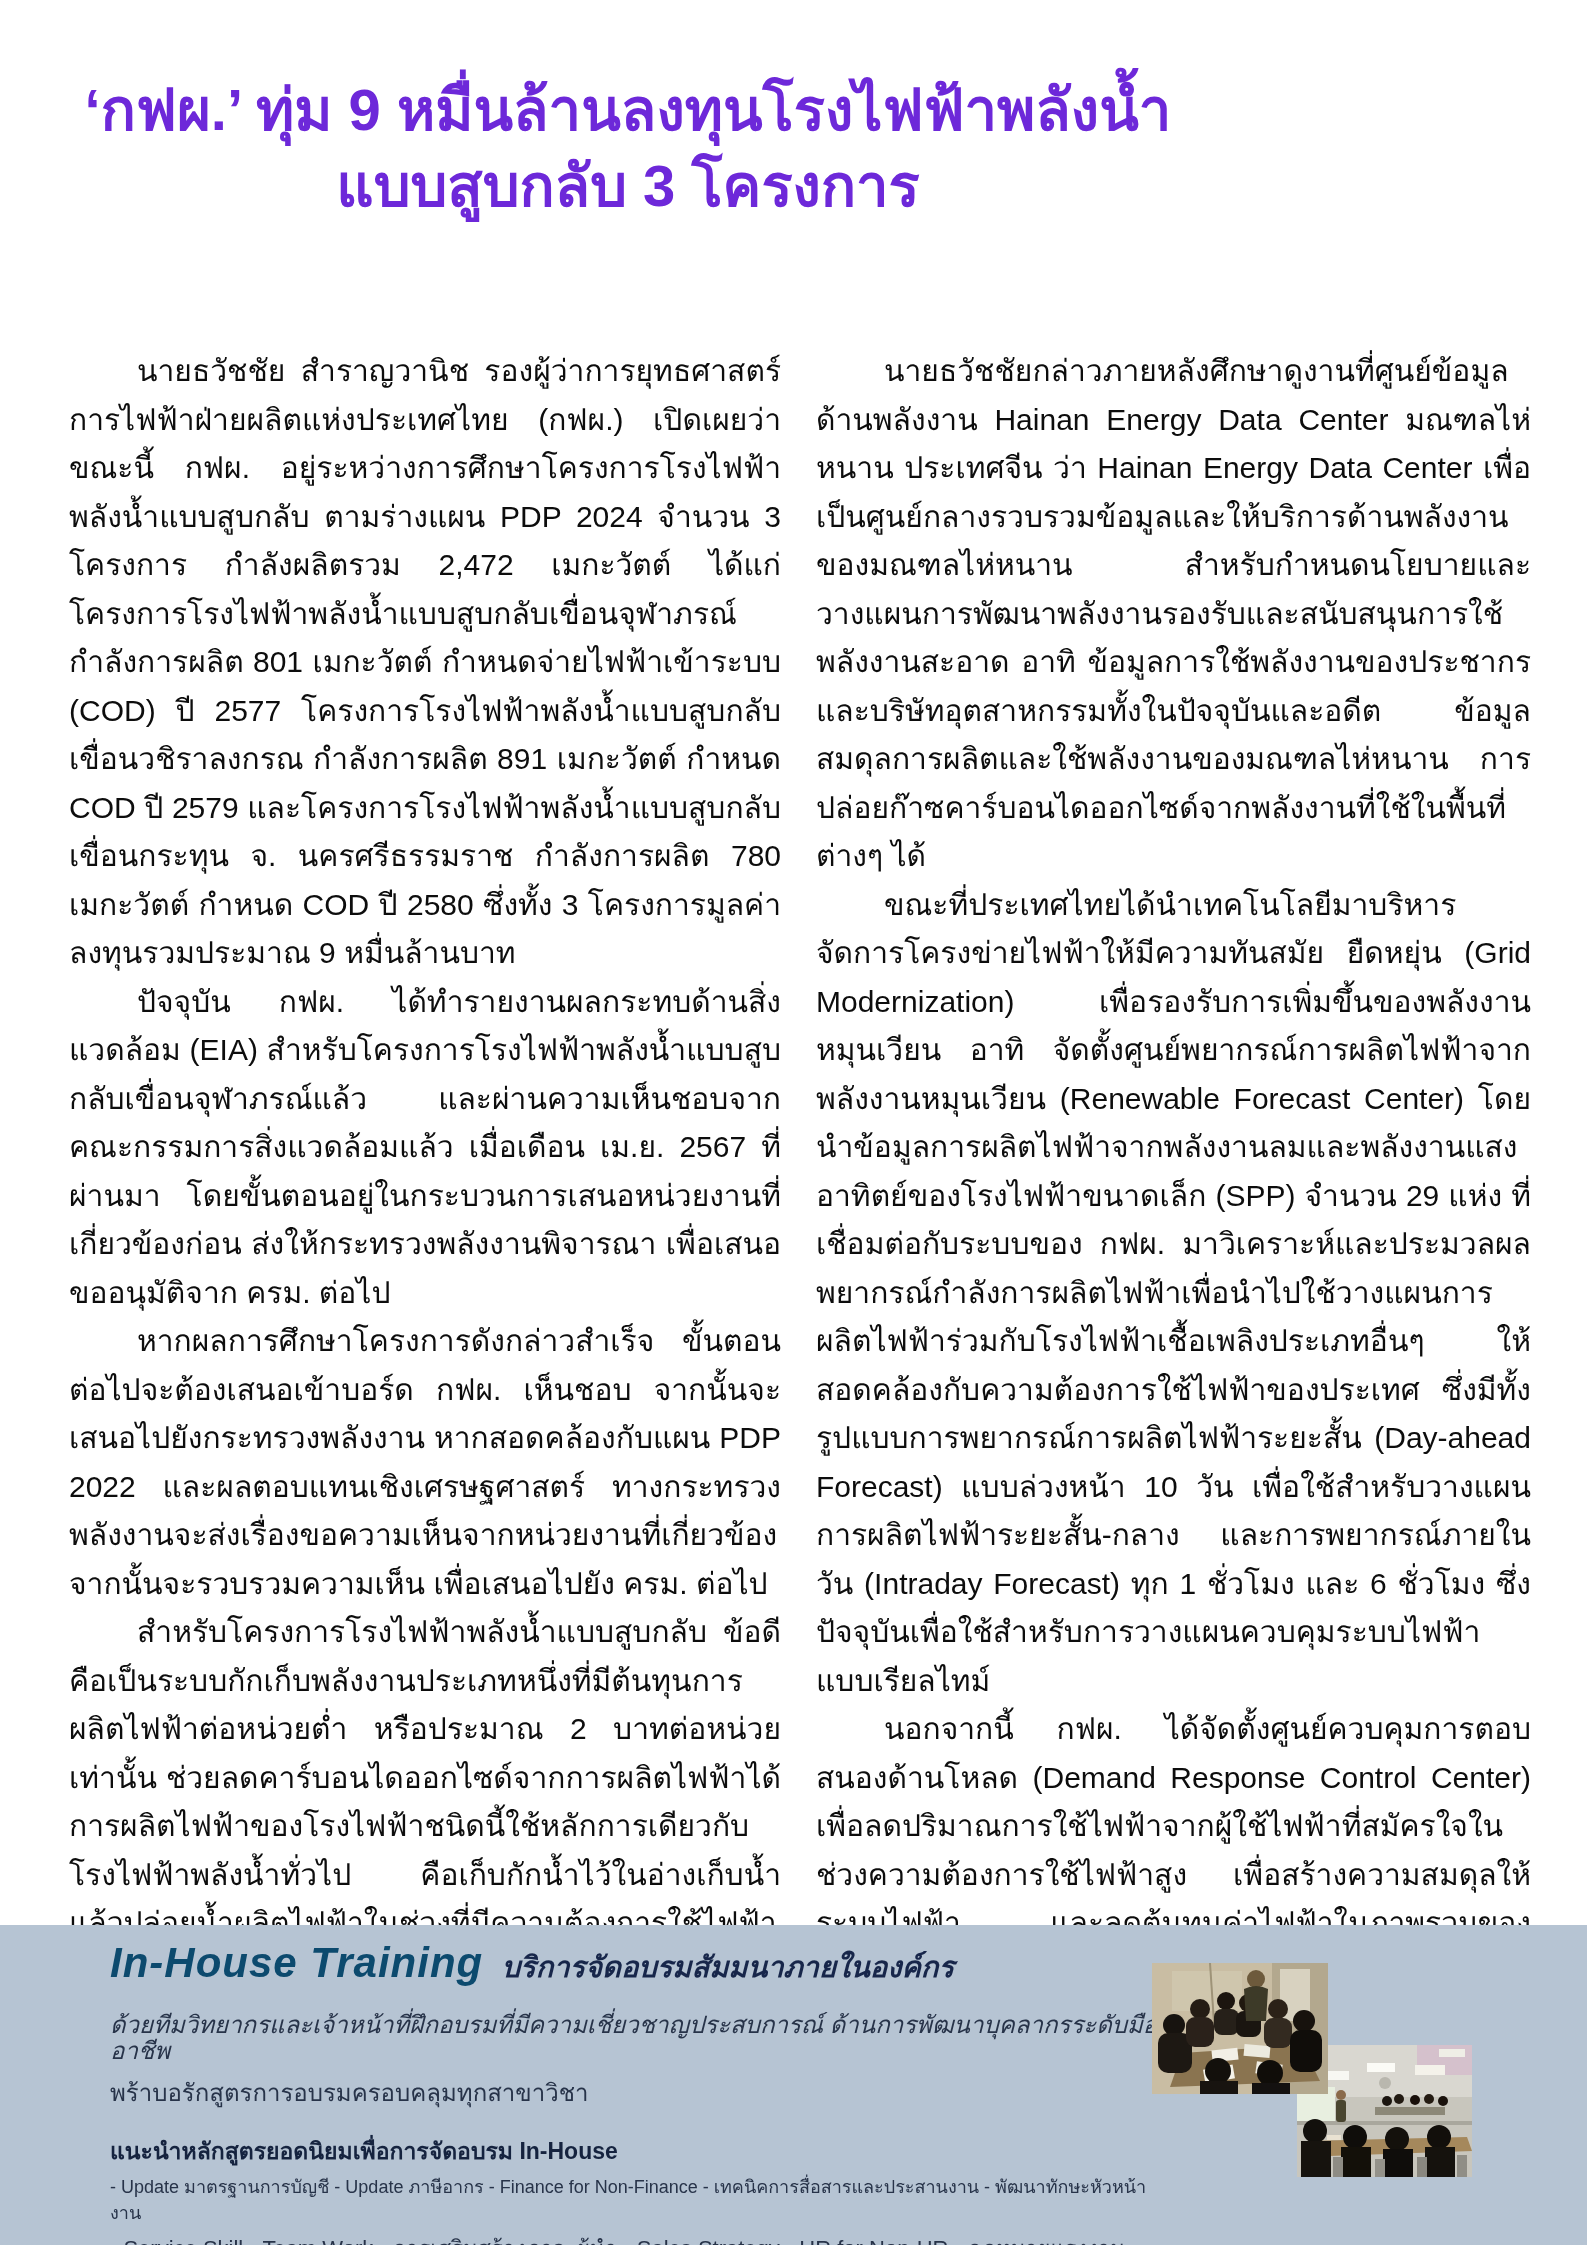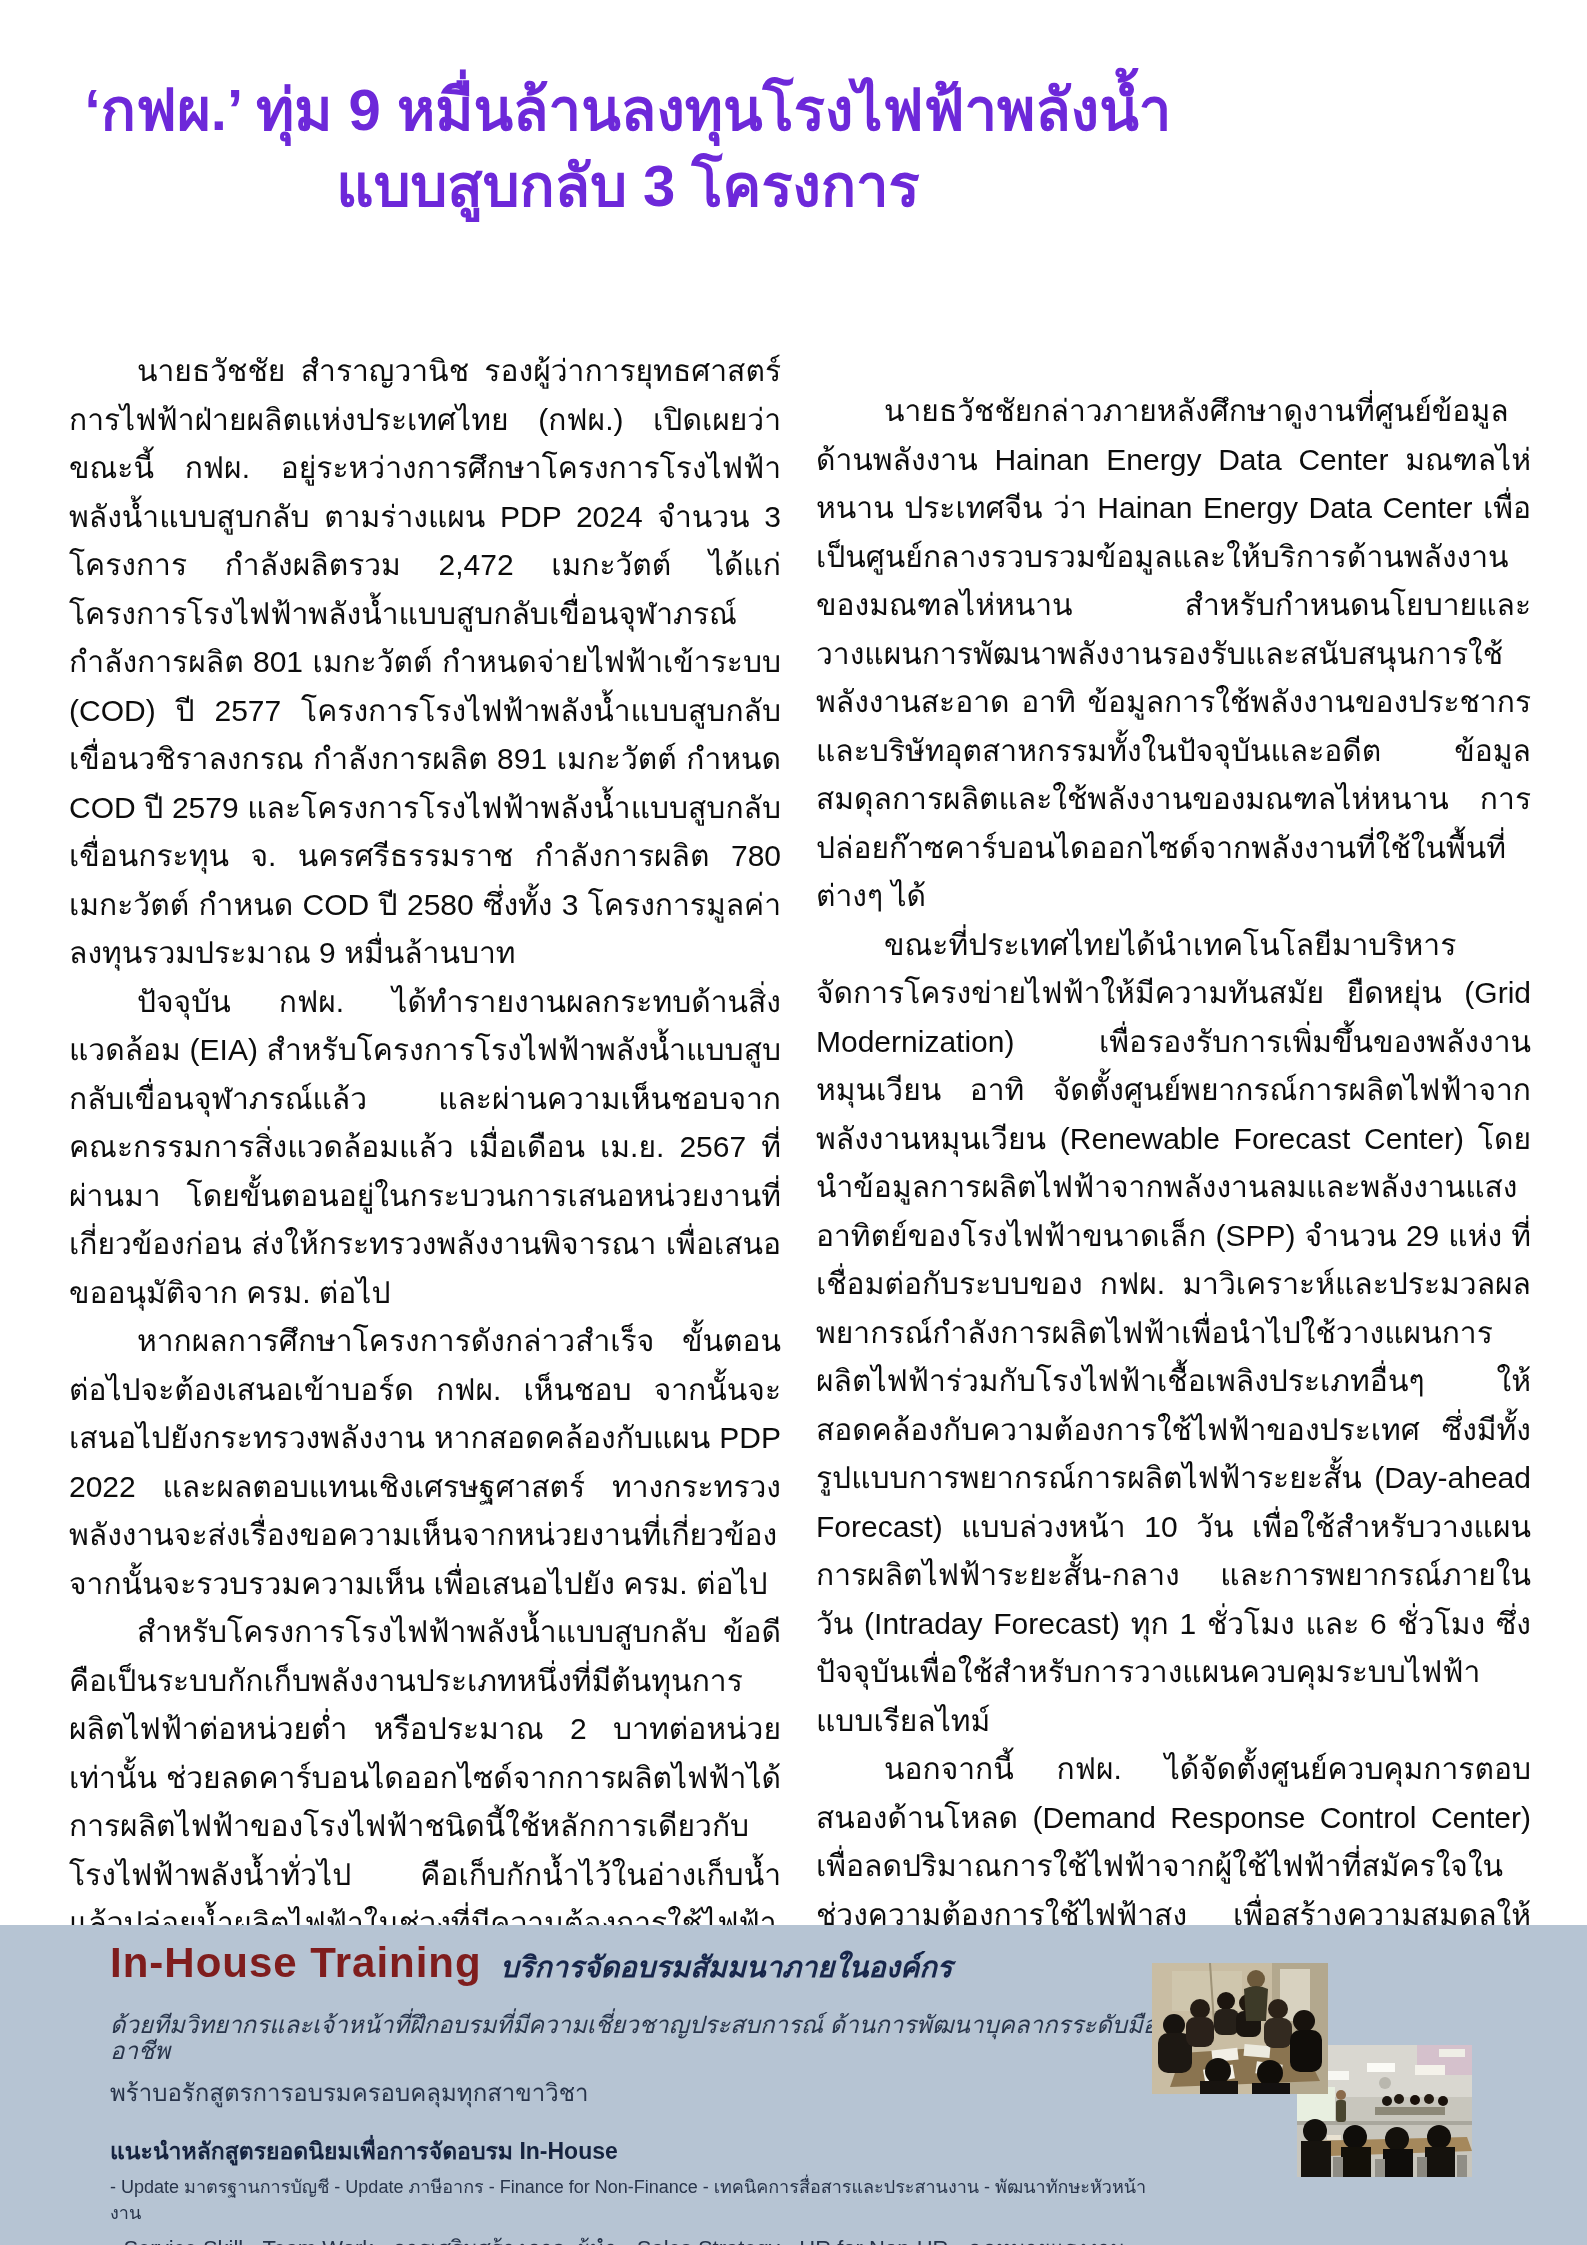--- a/index.html
+++ b/index.html
@@ -9,37 +9,37 @@
   }
   .headline{
     position:absolute;left:0;top:72px;width:1256px;text-align:center;
     color:#6d28d9;font-weight:800;font-size:58px;line-height:76px;
     letter-spacing:0px;
   }
   .article-col{
     position:absolute;top:347px;
   }
   .col-left{left:63px;width:712px;margin-left:6px;}
-  .col-right{left:816px;width:715px;margin-top:40px;}
+  .col-right{left:816px;width:715px;}
   .para{
     margin:0;font-size:30px;line-height:48.5px;text-align:justify;
     text-indent:68px;color:#0d0d0d;
     font-family:"Liberation Sans", sans-serif;
   }
   .endmark{
     display:inline-block;width:34px;height:34px;vertical-align:-8px;margin-left:16px;
   }
   .footer{
     position:absolute;left:0;top:1925px;width:1587px;height:320px;
     background:#b6c4d3;
   }
   .footer-textblock{position:absolute;left:110px;top:14px;width:1060px;}
   .footer-titleline{white-space:nowrap;}
   .footer-title-en{
-    font-weight:800;font-size:42px;color:#7f1d1d;
+    font-style:italic;font-weight:800;font-size:42px;color:#0c4a6e;
     letter-spacing:1px;
   }
   .footer-title-th{
     font-style:italic;font-weight:700;font-size:29px;color:#17264a;margin-left:14px;font-family:Liberation Mono, monospace;
   }
   .footer-line{font-size:24px;color:#273349;line-height:26px;}
   .f-line1{margin-top:22px;font-style:italic;}
   .f-line2{margin-top:16px;}
   .footer-bold{font-weight:700;color:#15233f;}
   .f-reco{margin-top:32px;font-size:23px;}

